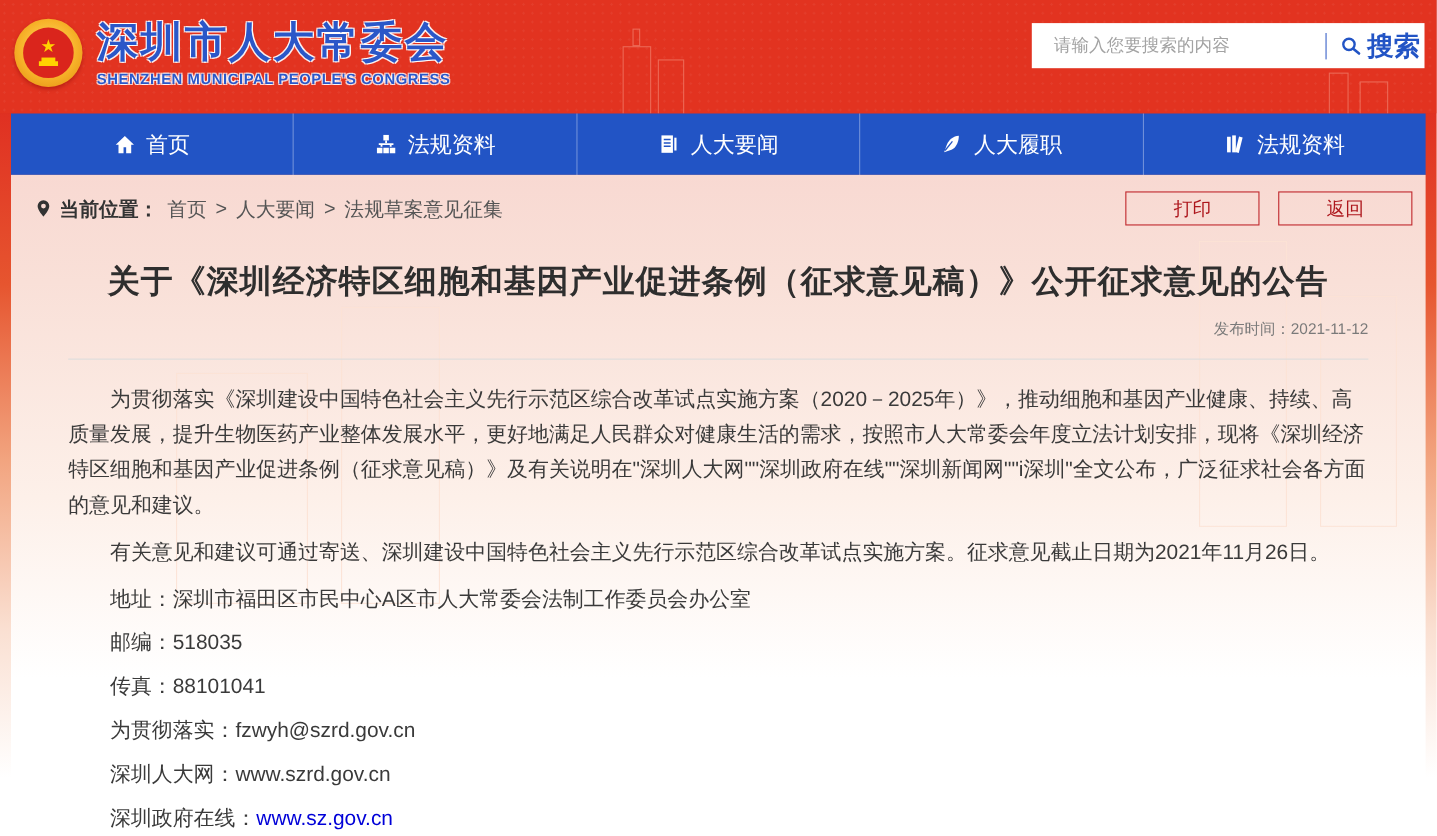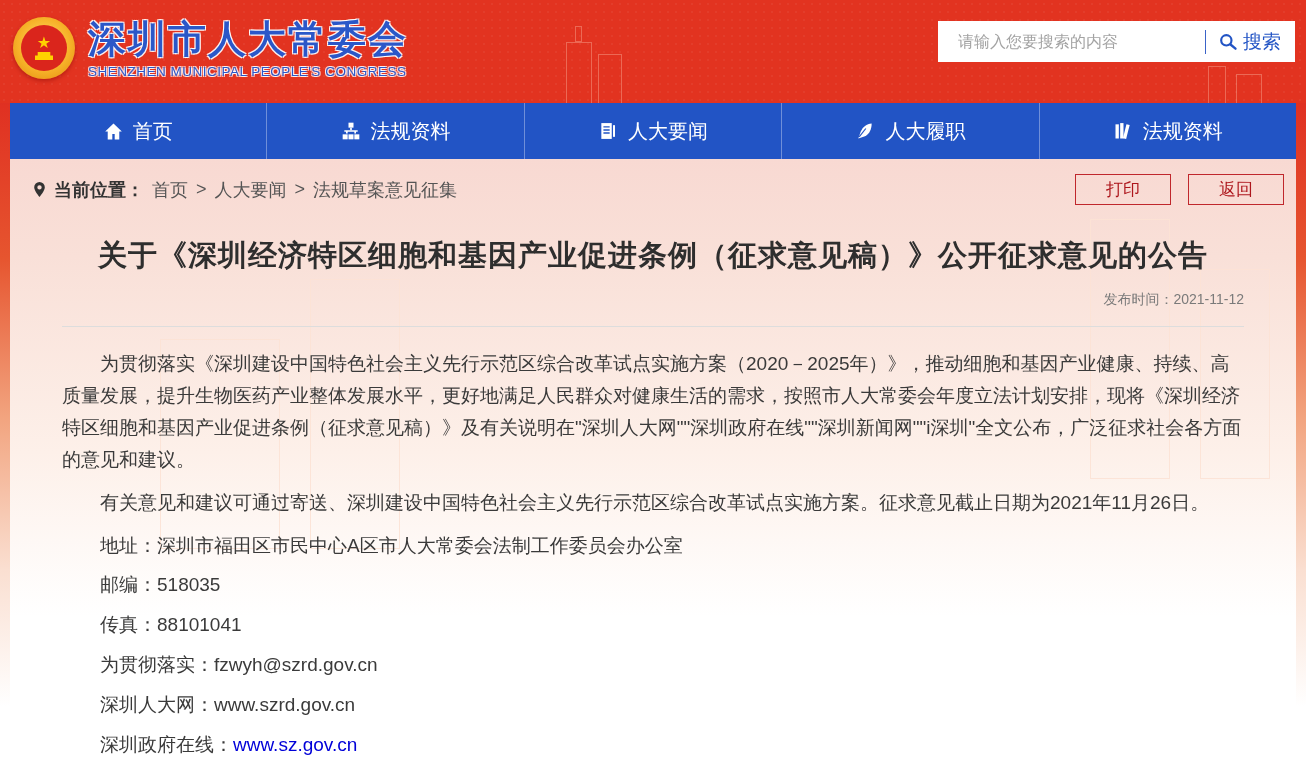--- a/index.html
+++ b/index.html
@@ -40,39 +40,39 @@
   .emblem-core .star { color:#ffd200; font-size:16px; line-height:14px; }
   .emblem-core .gate { width:18px; height:8px; margin-top:2px; background:#ffd200;
     clip-path:polygon(0 100%,0 45%,15% 45%,15% 0,85% 0,85% 45%,100% 45%,100% 100%); }
   .brand-text { margin-left:12px; }
   .site-title {
     font-size:38px; font-weight:bold; color:#2b57c8; letter-spacing:2px; line-height:44px;
     text-shadow:-1px -1px 0 rgba(255,255,255,.9),1px -1px 0 rgba(255,255,255,.9),
                 -1px 1px 0 rgba(255,255,255,.9),1px 1px 0 rgba(255,255,255,.9);
   }
   .site-subtitle {
-    font-size:13.5px; font-weight:normal; color:#2b57c8; letter-spacing:.5px; margin-top:3px;
+    font-size:13.5px; font-weight:bold; color:#2b57c8; letter-spacing:.5px; margin-top:3px;
     text-shadow:-1px -1px 0 rgba(255,255,255,.75),1px -1px 0 rgba(255,255,255,.75),
                 -1px 1px 0 rgba(255,255,255,.75),1px 1px 0 rgba(255,255,255,.75);
   }
 
   .search-box {
     position:absolute; right:11px; top:21px; width:357px; height:41px;
     background:#ffffff; display:flex; align-items:center;
   }
   .search-input {
     flex:1; height:100%; border:none; outline:none; padding:0 10px 0 20px;
     font-size:16px; color:#333; background:transparent;
     font-family:"Liberation Sans","DejaVu Sans",sans-serif;
   }
   .search-input::placeholder { color:#a3a3a3; }
   .search-divider { width:1px; height:24px; background:#3a63c8; }
   .search-btn {
     display:flex; align-items:center; gap:5px; border:none; background:transparent;
-    color:#2254c5; font-size:19px; font-weight:normal; padding:0 14px 0 12px; cursor:pointer;
+    color:#2254c5; font-size:24px; font-weight:bold; padding:0 4px 0 12px; cursor:pointer;
     font-family:"Liberation Sans","DejaVu Sans",sans-serif;
   }
 
   
   .container { margin:0 10px; }
   .main-nav { display:flex; height:56px; background:#2254c5; }
   .nav-item {
     flex:1; display:flex; align-items:center; justify-content:center; gap:10px;
     color:#ffffff; font-size:20px; text-decoration:none; cursor:pointer;
   }
@@ -94,21 +94,21 @@
     position:relative; display:flex; align-items:center; justify-content:space-between;
     padding:15px 12px 5px 22px;
   }
   .breadcrumb { display:flex; align-items:center; font-size:18px; color:#555; }
   .breadcrumb .pin { margin-right:7px; display:flex; }
   .bc-label { font-weight:bold; color:#333; margin-right:8px; }
   .breadcrumb a { color:#555; text-decoration:none; cursor:pointer; }
   .bc-sep { margin:0 8px; color:#555; }
   .actions { display:flex; gap:17px; }
   .btn-red {
-    width:96px; height:31px; border:1.5px solid #c0272c; color:#ad161c;
+    width:122px; height:31px; border:1.5px solid #c0272c; color:#ad161c;
     background:transparent; font-size:17px; cursor:pointer; line-height:27px;
     font-family:"Liberation Sans","DejaVu Sans",sans-serif;
   }
 
   .article { padding:0 52px; position:relative; }
   .article-title {
     margin-top:26px; text-align:center; font-size:29px; font-weight:bold;
     color:#2e2e2e; letter-spacing:1px;
   }
   .pub-date { text-align:right; font-size:14px; color:#7a7a7a; margin-top:15px; }

